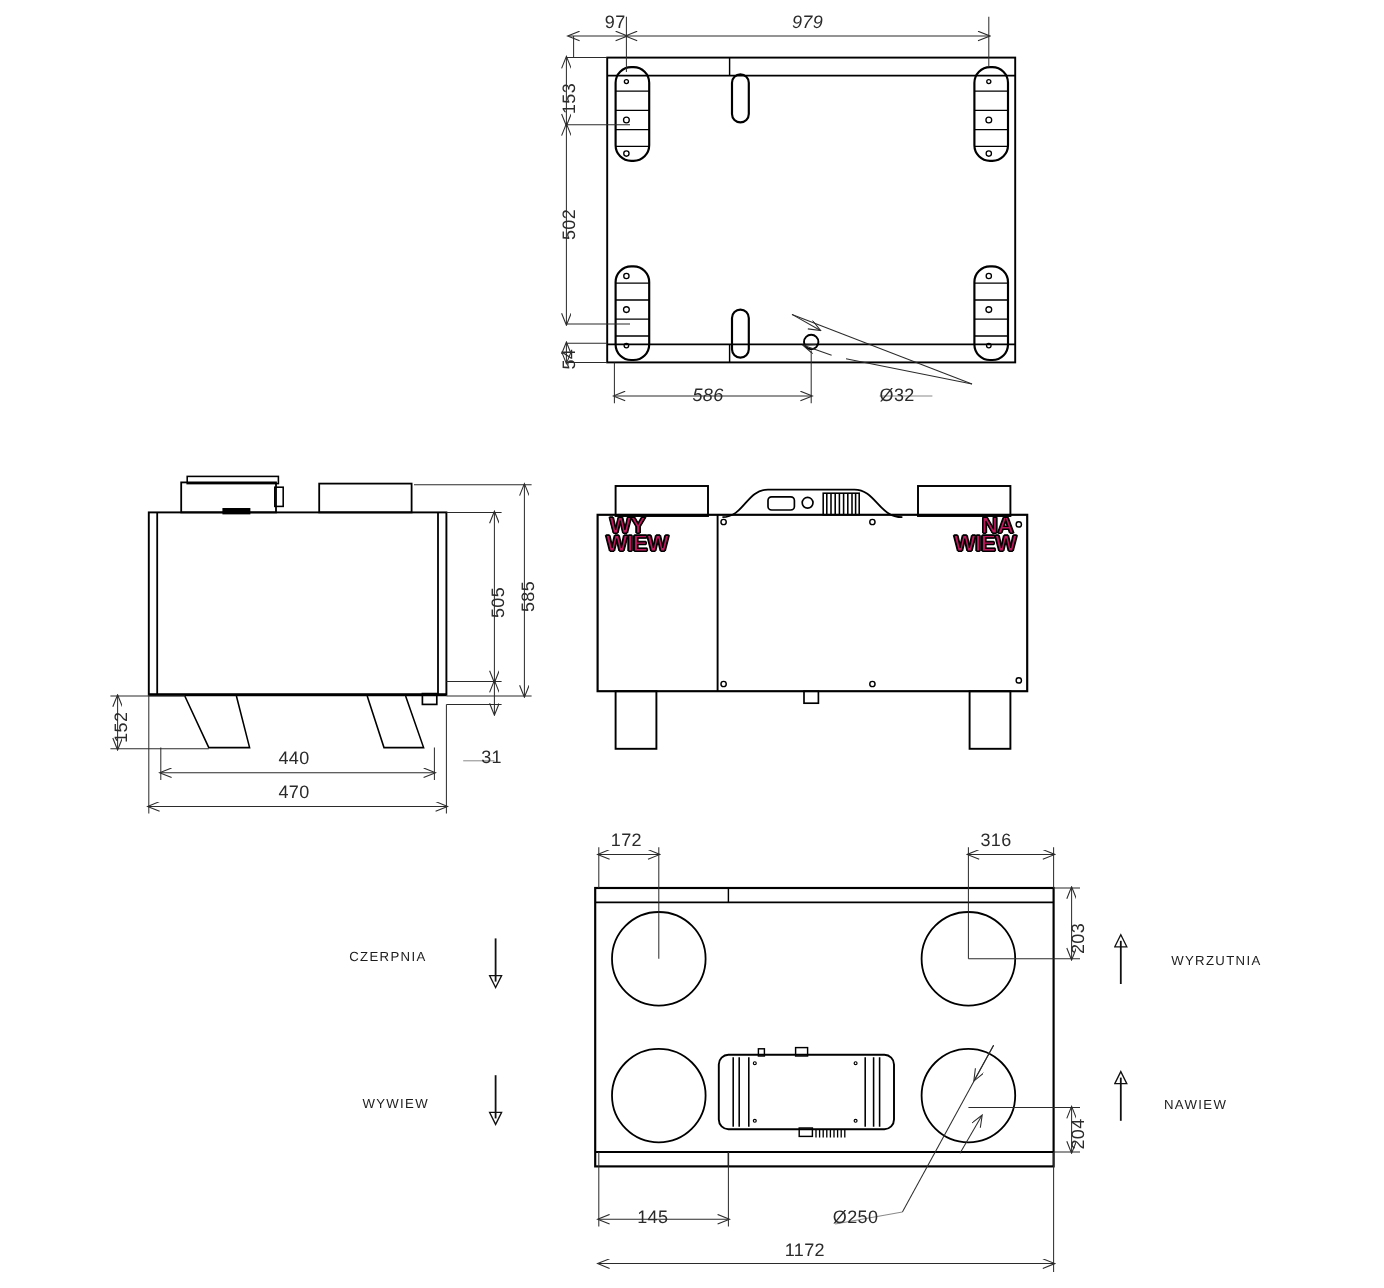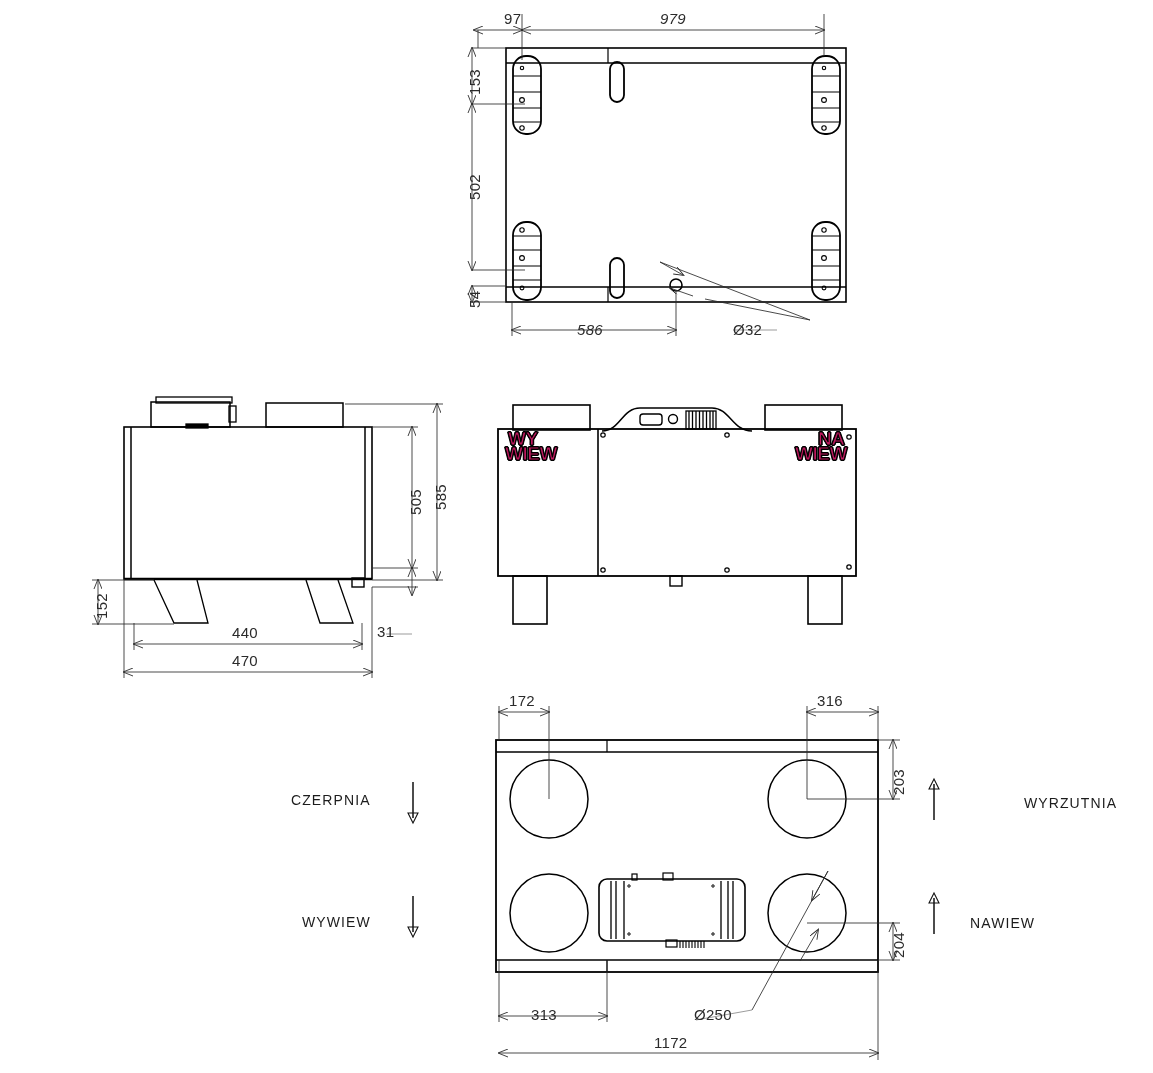--- a/index.html
+++ b/index.html
@@ -18,21 +18,21 @@
     color:#2b2b2b;
     white-space:nowrap;
     letter-spacing:0.3px;
   }
   .lbl.vert{
     transform-origin:0 0;
     transform:rotate(-90deg);
   }
   .flowlabel{
     position:absolute;
-    font-size:14px;
+    font-size:11px;
     color:#1c1c1c;
     letter-spacing:1.1px;
     white-space:nowrap;
   }
   .outlinetxt{
     position:absolute;
     font-family:"Liberation Sans", sans-serif;
     font-weight:bold;
     font-size:19px;
     line-height:13px;
@@ -295,35 +295,35 @@
 <div class="lbl" style="left:660px;top:10px;font-style:italic;">979</div>
 <div class="lbl vert" style="left:466px;top:95px;">153</div>
 <div class="lbl vert" style="left:466px;top:200px;">502</div>
 <div class="lbl vert" style="left:466px;top:308px;">54</div>
 <div class="lbl" style="left:577px;top:321px;font-style:italic;">586</div>
 <div class="lbl" style="left:733px;top:321px;">Ø32</div>
 
 <div class="lbl vert" style="left:432px;top:510px;">585</div>
 <div class="lbl vert" style="left:407px;top:515px;">505</div>
 <div class="lbl vert" style="left:93px;top:619px;">152</div>
-<div class="lbl" style="left:377px;top:623px;text-align:center;">31</div>
+<div class="lbl" style="left:401px;top:623px;text-align:center;">31</div>
 <div class="lbl" style="left:232px;top:624px;">440</div>
 <div class="lbl" style="left:232px;top:652px;">470</div>
 
 <div class="outlinetxt" style="left:508px;top:432px;">WY</div>
 <div class="outlinetxt" style="left:505px;top:447px;">WIEW</div>
 <div class="outlinetxt" style="left:818px;top:432px;">NA</div>
 <div class="outlinetxt" style="left:795px;top:447px;">WIEW</div>
 
 <div class="lbl" style="left:509px;top:692px;text-align:center;">172</div>
 <div class="lbl" style="left:817px;top:692px;">316</div>
 <div class="lbl vert" style="left:890px;top:795px;">203</div>
 <div class="lbl vert" style="left:890px;top:958px;">204</div>
-<div class="lbl" style="left:531px;top:1006px;">313</div>
+<div class="lbl" style="left:531px;top:1006px;">145</div>
 <div class="lbl" style="left:654px;top:1034px;">1172</div>
 <div class="lbl" style="left:694px;top:1006px;">Ø250</div>
 
 <div class="flowlabel" style="left:291px;top:792px;">CZERPNIA</div>
 <div class="flowlabel" style="left:302px;top:914px;">WYWIEW</div>
-<div class="flowlabel" style="left:976px;top:795px;margin-left:48px;">WYRZUTNIA</div>
+<div class="flowlabel" style="left:976px;top:795px;">WYRZUTNIA</div>
 <div class="flowlabel" style="left:970px;top:915px;">NAWIEW</div>
 
 </div>
 
 </body></html>

